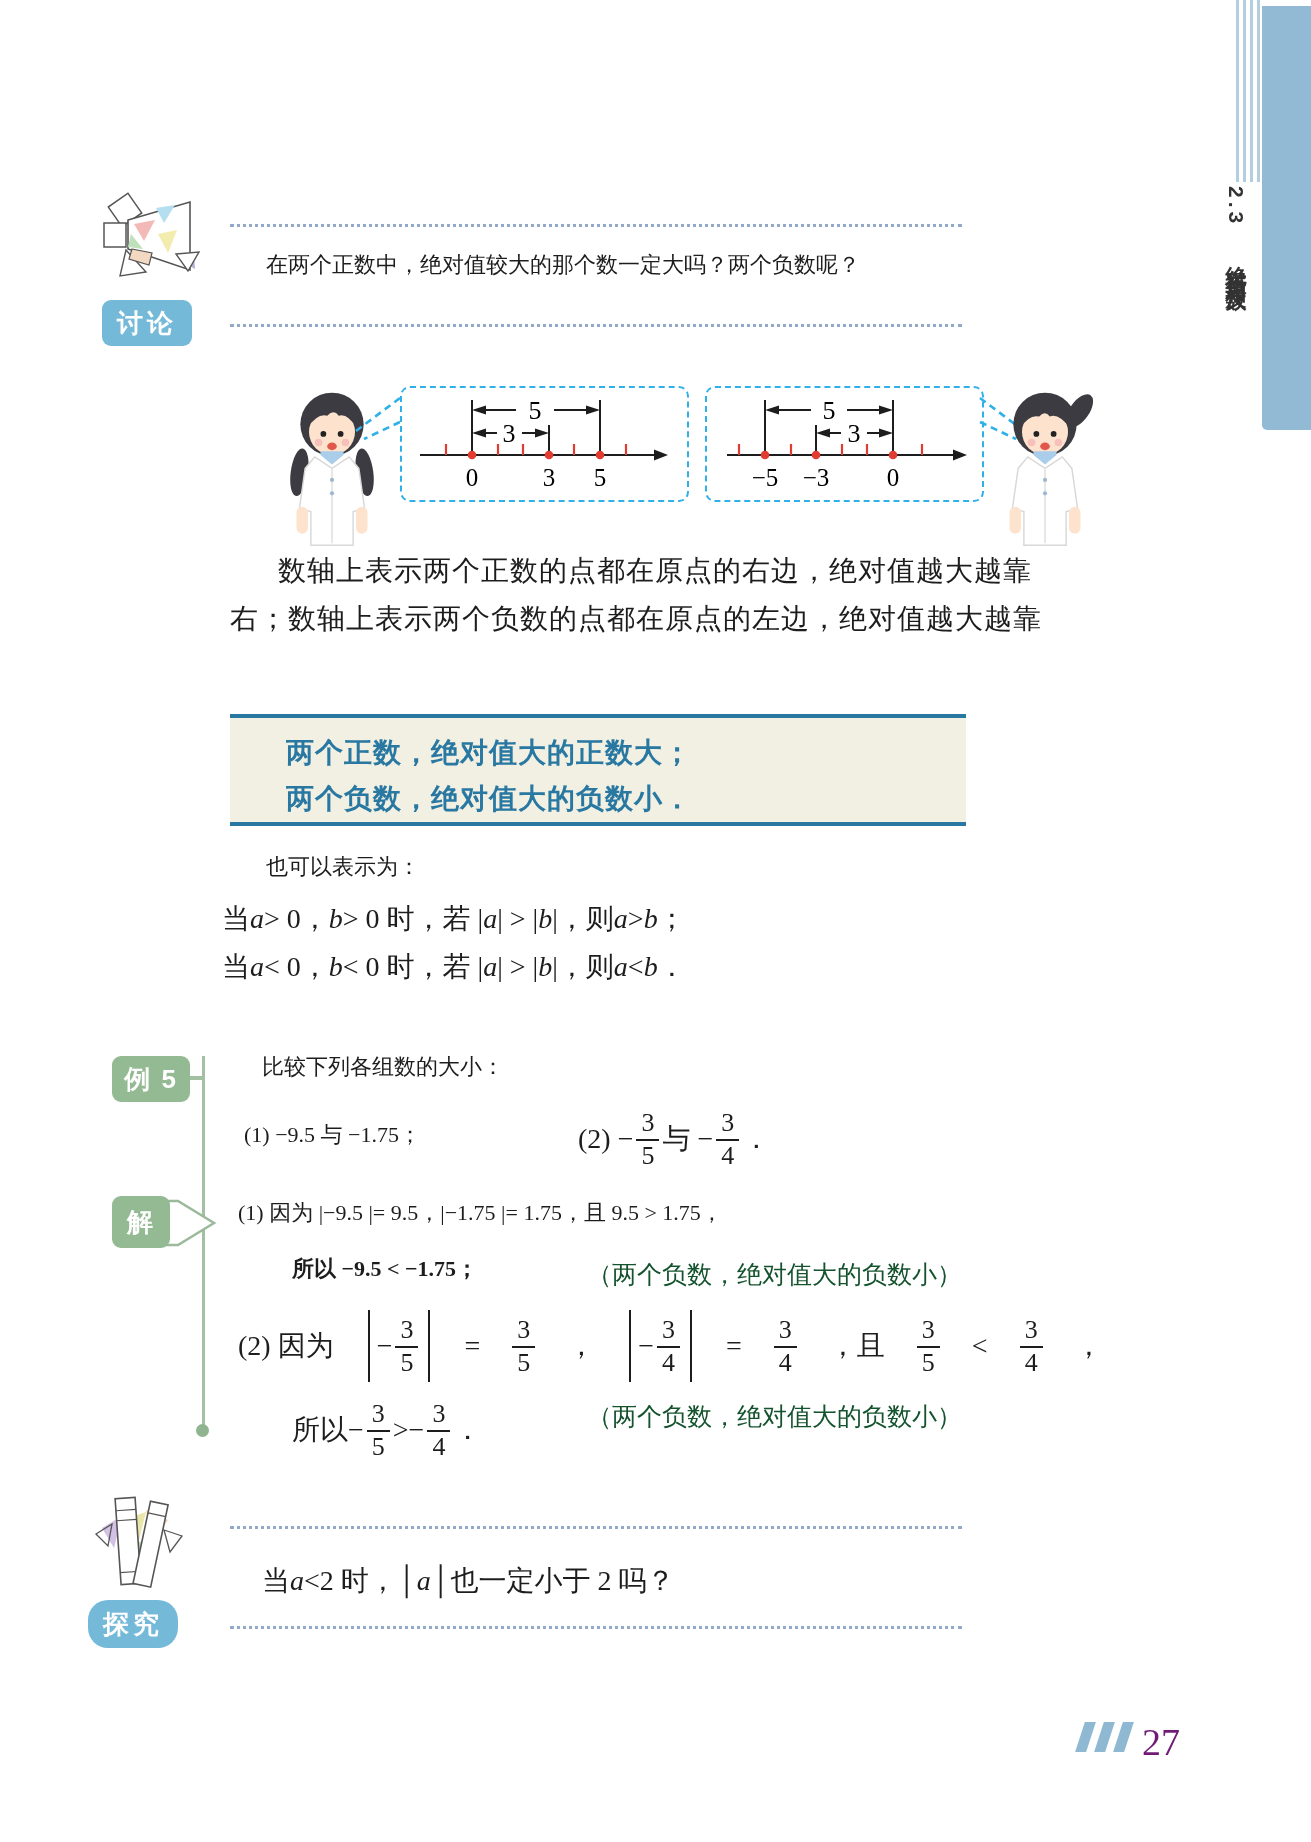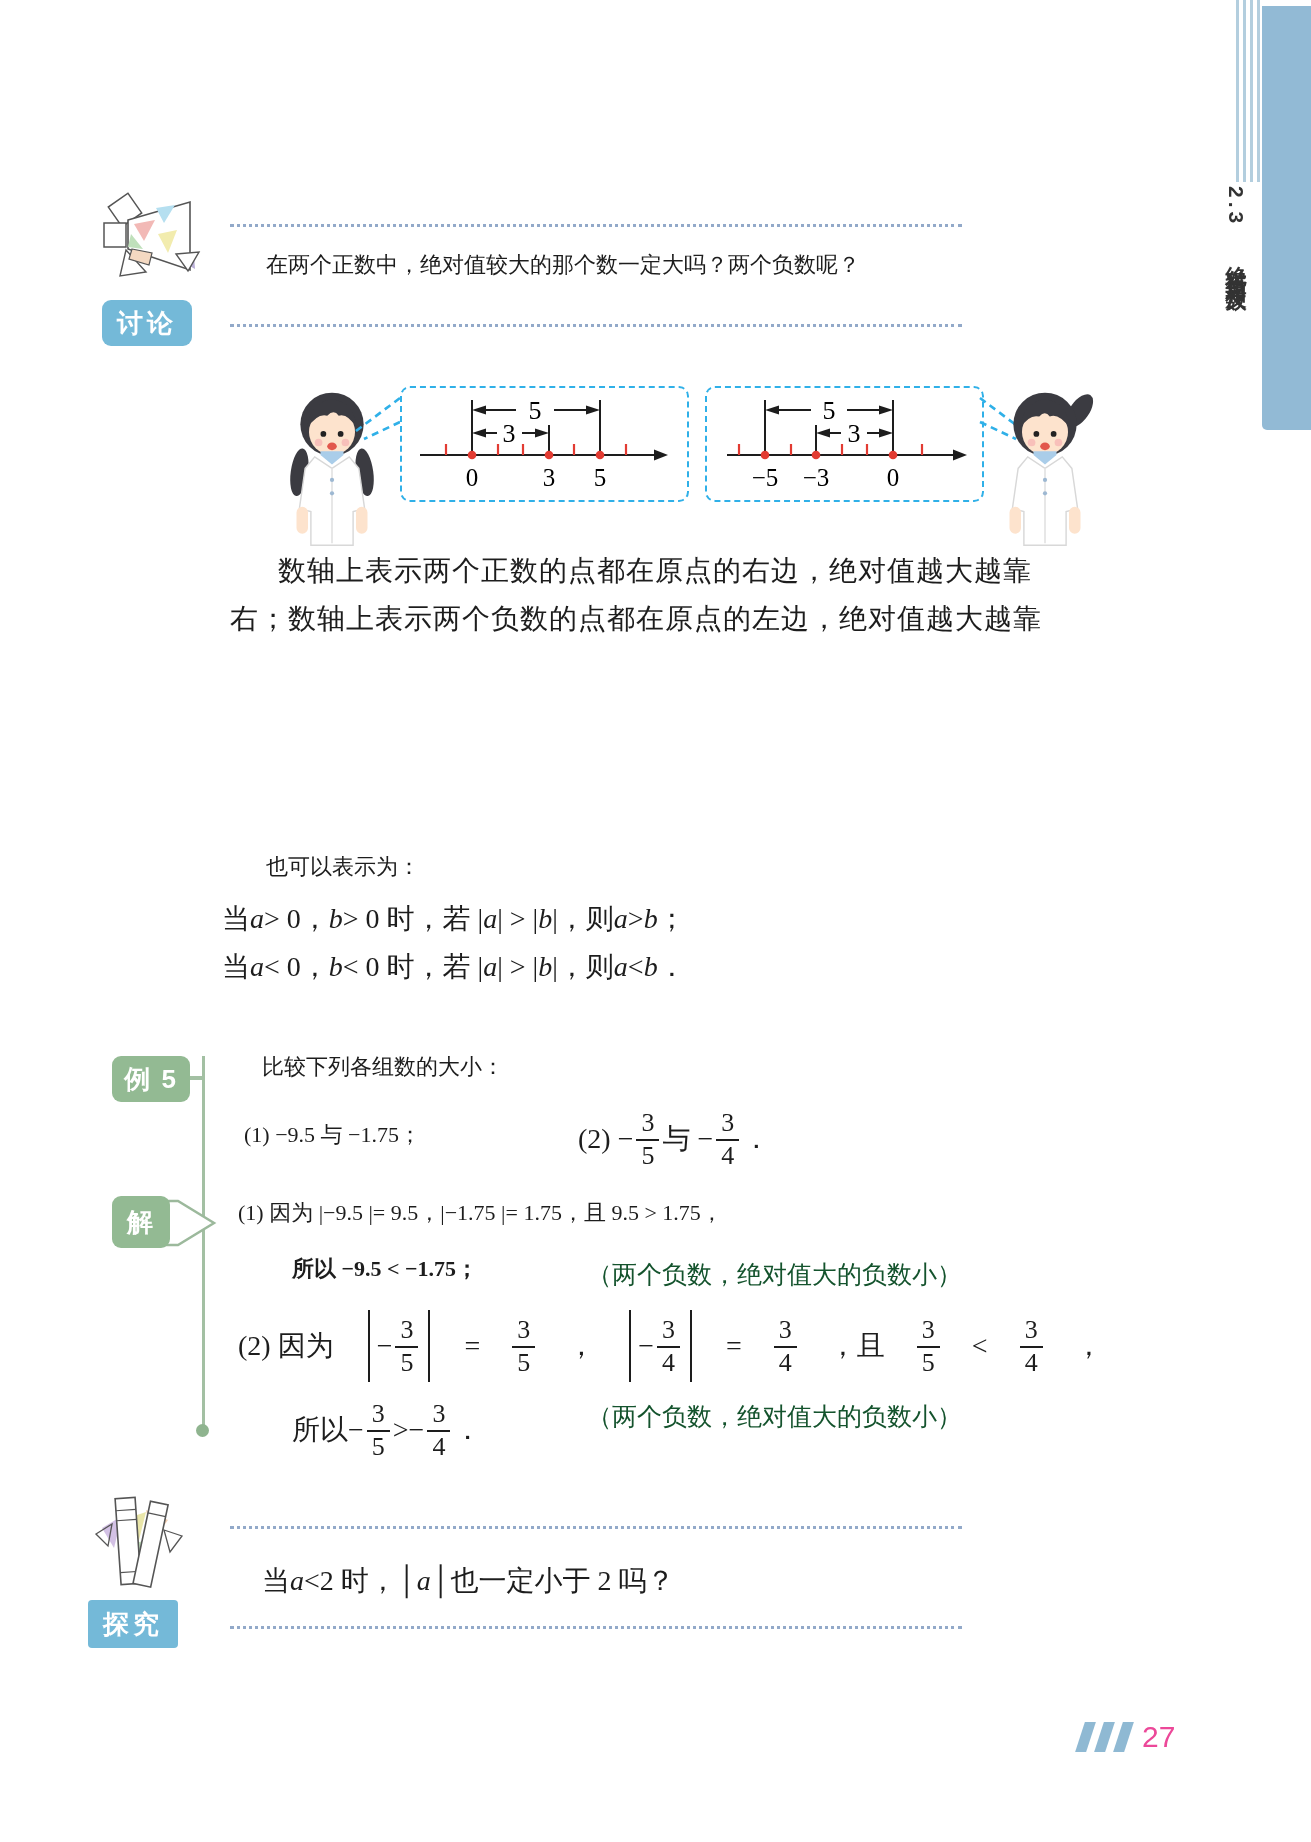--- a/index.html
+++ b/index.html
@@ -28,21 +28,21 @@
         padding:5px 7px;margin:0 5px;}
   .var{font-style:italic;font-family:"Liberation Serif","DejaVu Serif",serif;}
   .greenline{position:absolute;background:#a3c0a3;}
   .greendot{position:absolute;width:13px;height:13px;border-radius:50%;background:#8fb48f;}
   .slash{position:absolute;width:11px;height:30px;background:#8fb9d3;transform:skewX(-18deg);}
   .sidebar-bar{position:absolute;background:#92bad5;border-radius:0 0 0 5px;}
   .pin{position:absolute;width:3px;background:#b3cede;}
   .sidebar-label{position:absolute;writing-mode:vertical-rl;font-family:"Liberation Sans","DejaVu Sans",sans-serif;
                  font-size:21px;font-weight:600;color:#333;letter-spacing:4px;}
   .sidebar-label .sec-no{margin-inline-end:22px;}
-  .pagenum{position:absolute;font-family:Liberation Sans, sans-serif;font-size:30px;color:#ec4899;}
+  .pagenum{position:absolute;font-family:Liberation Serif, serif;font-size:38px;color:#701a75;}
 </style>
 </head>
 <body>
 
 <div id="page">
 
   <div class="pin" style="left:1236px;top:0;height:182px;"></div>
   <div class="pin" style="left:1243px;top:0;height:182px;"></div>
   <div class="pin" style="left:1250px;top:0;height:182px;"></div>
   <div class="pin" style="left:1257px;top:0;height:182px;"></div>
@@ -177,20 +177,24 @@
     <rect x="13" y="128" width="12" height="28" rx="6" fill="#fde3cd"></rect>
     <rect x="75" y="128" width="12" height="28" rx="6" fill="#fde3cd"></rect>
     <line x1="50" y1="88" x2="50" y2="166" stroke="#e6e6e6" stroke-width="2"></line>
     <circle cx="50" cy="100" r="2.2" fill="#9db8d2"></circle>
     <circle cx="50" cy="114" r="2.2" fill="#9db8d2"></circle>
   </svg>
 
   <div class="para-line" style="left:278px;top:552px;">数轴上表示两个正数的点都在原点的右边，绝对值越大越靠</div>
   <div class="para-line" style="left:230px;top:600px;">右；数轴上表示两个负数的点都在原点的左边，绝对值越大越靠</div>
 
+  <div class="rule-box" style="left:230px;top:714px;width:736px;height:104px;">
+    <div class="rule-line" style="position:absolute;left:56px;top:16px;">两个正数，绝对值大的正数大；</div>
+    <div class="rule-line" style="position:absolute;left:56px;top:62px;">两个负数，绝对值大的负数小．</div>
+  </div>
 
   <div class="bodytext" style="left:266px;top:852px;">也可以表示为：</div>
   <div class="mrow" style="left:222px;top:900px;">
     <span>当 </span>
       <span class="var">a</span>
       <span> &gt; 0，</span>
       <span class="var">b</span>
       <span> &gt; 0 时，若 | </span>
       <span class="var">a</span>
       <span> | &gt; | </span>
@@ -315,21 +319,21 @@
       <line x1="28" y1="30" x2="48" y2="30" stroke="#555" stroke-width="1.2"></line>
       <line x1="28" y1="82" x2="48" y2="82" stroke="#555" stroke-width="1.2"></line>
     </g>
     <g transform="rotate(12 60 52)">
       <rect x="52" y="12" width="18" height="84" fill="#fff" stroke="#555" stroke-width="1.6"></rect>
       <line x1="52" y1="24" x2="70" y2="24" stroke="#555" stroke-width="1.2"></line>
     </g>
     <polygon points="6,44 22,34 18,56" fill="none" stroke="#555" stroke-width="1.3"></polygon>
     <polygon points="74,40 92,46 80,62" fill="none" stroke="#555" stroke-width="1.3"></polygon>
   </svg>
-  <div class="badge badge-blue" style="left:88px;top:1600px;width:90px;height:48px;border-radius:4px;">探究</div>
+  <div class="badge badge-blue" style="left:88px;top:1600px;width:90px;height:48px;border-radius:20px;">探究</div>
 
   <div class="dotted" style="left:230px;top:1526px;width:732px;"></div>
   <div class="mrow" style="left:262px;top:1562px;">
     <span>当 </span>
       <span class="var">a</span>
       <span>&lt;2 时，│</span>
       <span class="var">a</span>
       <span>│也一定小于 2 吗？</span>
   </div>
   <div class="dotted" style="left:230px;top:1626px;width:732px;"></div>

